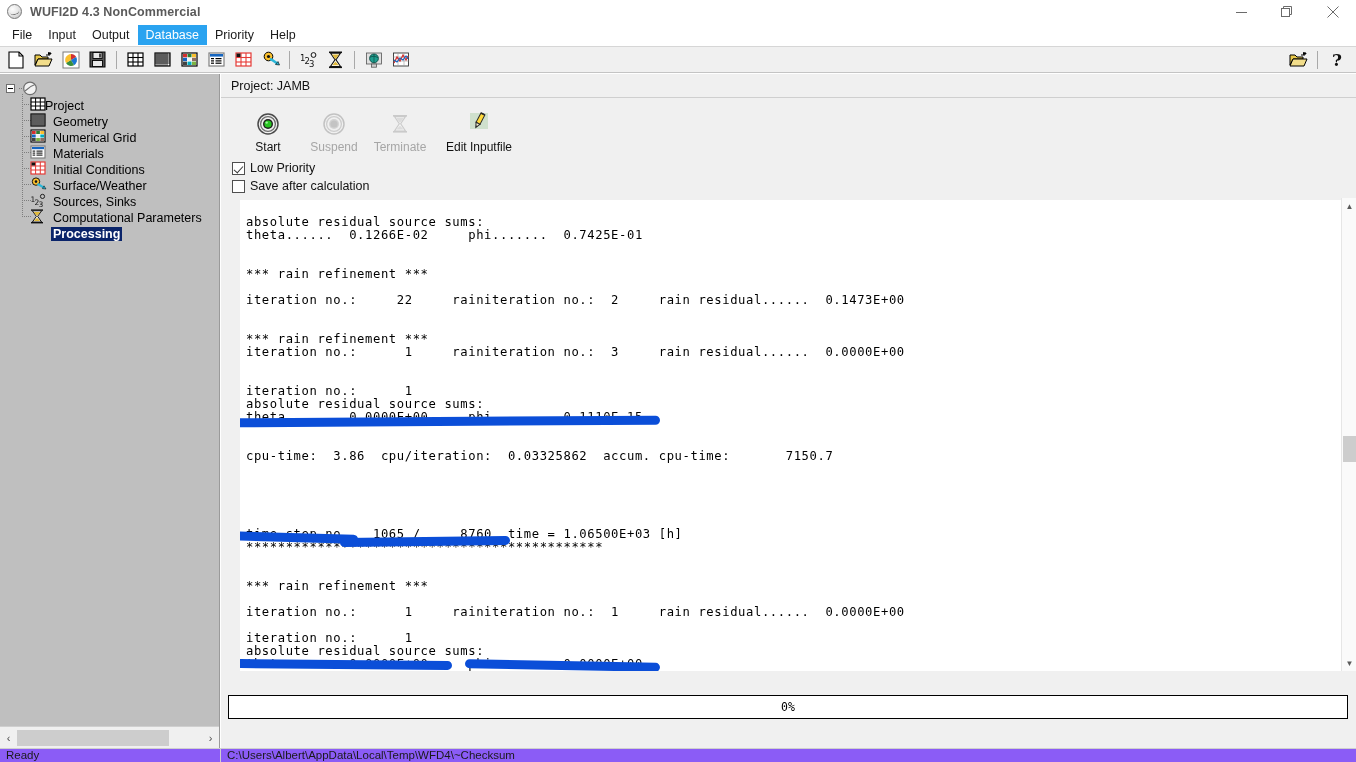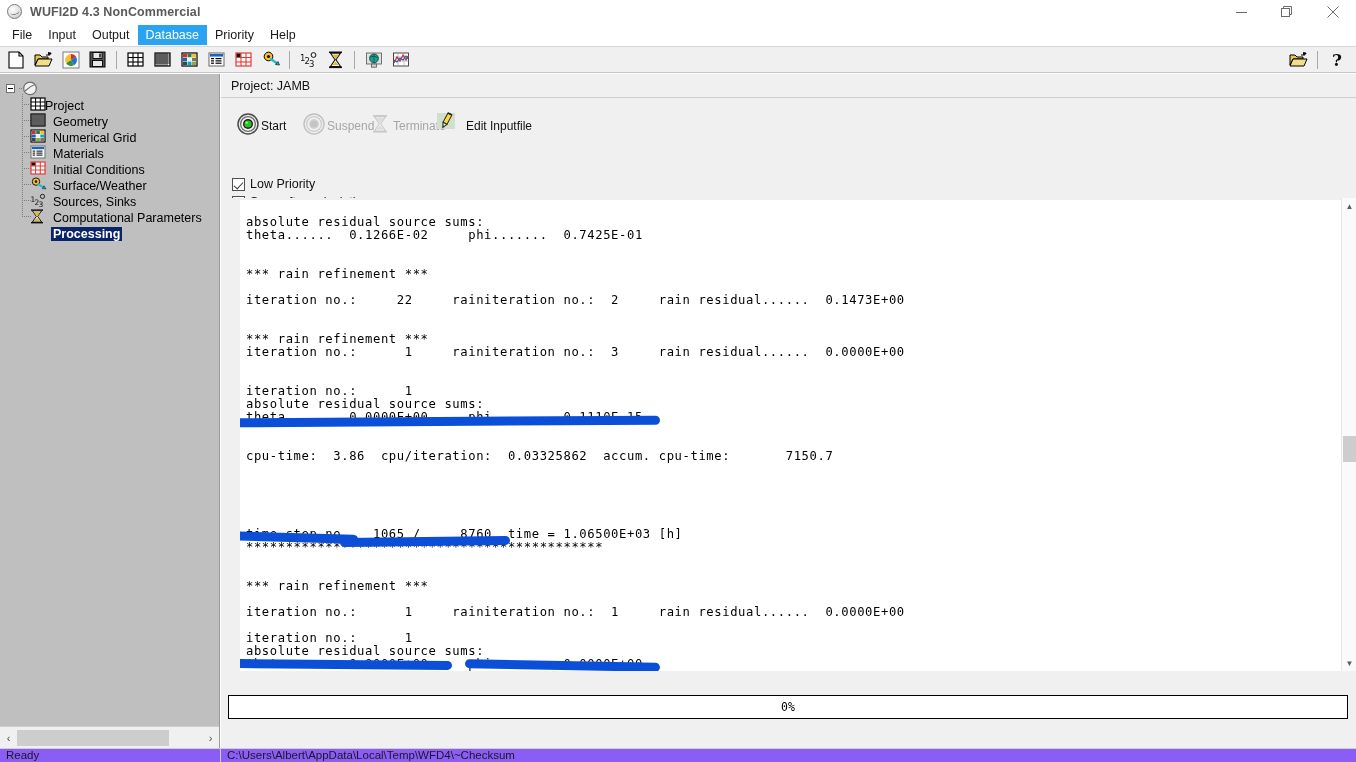--- a/index.html
+++ b/index.html
@@ -135,29 +135,29 @@
     border-bottom: 1px solid #cfcfcf;
     display: flex; align-items: center; padding-left: 10px;
     font-size: 12.5px; color: #111;
   }
   #runbar {
     position: absolute; left: 0; top: 25px; right: 0; height: 98px;
     background: #f0f0f0;
   }
   .runbtns { position: absolute; left: 14px; top: 12px; display: flex; }
   .runbtn {
-    width: 66px; display: flex; align-items: center;
+    width: 66px; display: flex; flex-direction: column; align-items: center;
     font-size: 12px; color: #111;
   }
   .runbtn.disabled { color: #a6a6a6; }
   .runbtn .glyph { width: 26px; height: 26px; margin-bottom: 3px; }
   .runbtn .lbl { white-space: nowrap; }
-  .runbtn.wide { width: 92px; gap: 7px; }
+  .runbtn.wide { width: 92px; }
   .chkrow {
-    display: flex; align-items: center; font-size: 12.5px; color: #111; margin-top: 16px;
+    display: flex; align-items: center; font-size: 12.5px; color: #111;
   }
   .cbox {
     width: 13px; height: 13px; background: #fff; border: 1px solid #4f4f4f;
     margin-right: 5px; position: relative; flex: none;
   }
   .cbox.checked::after {
     content: ""; position: absolute; left: 3px; top: 1px;
     width: 4px; height: 8px; border: solid #3a3a3a;
     border-width: 0 1.6px 1.6px 0; transform: rotate(42deg);
   }

